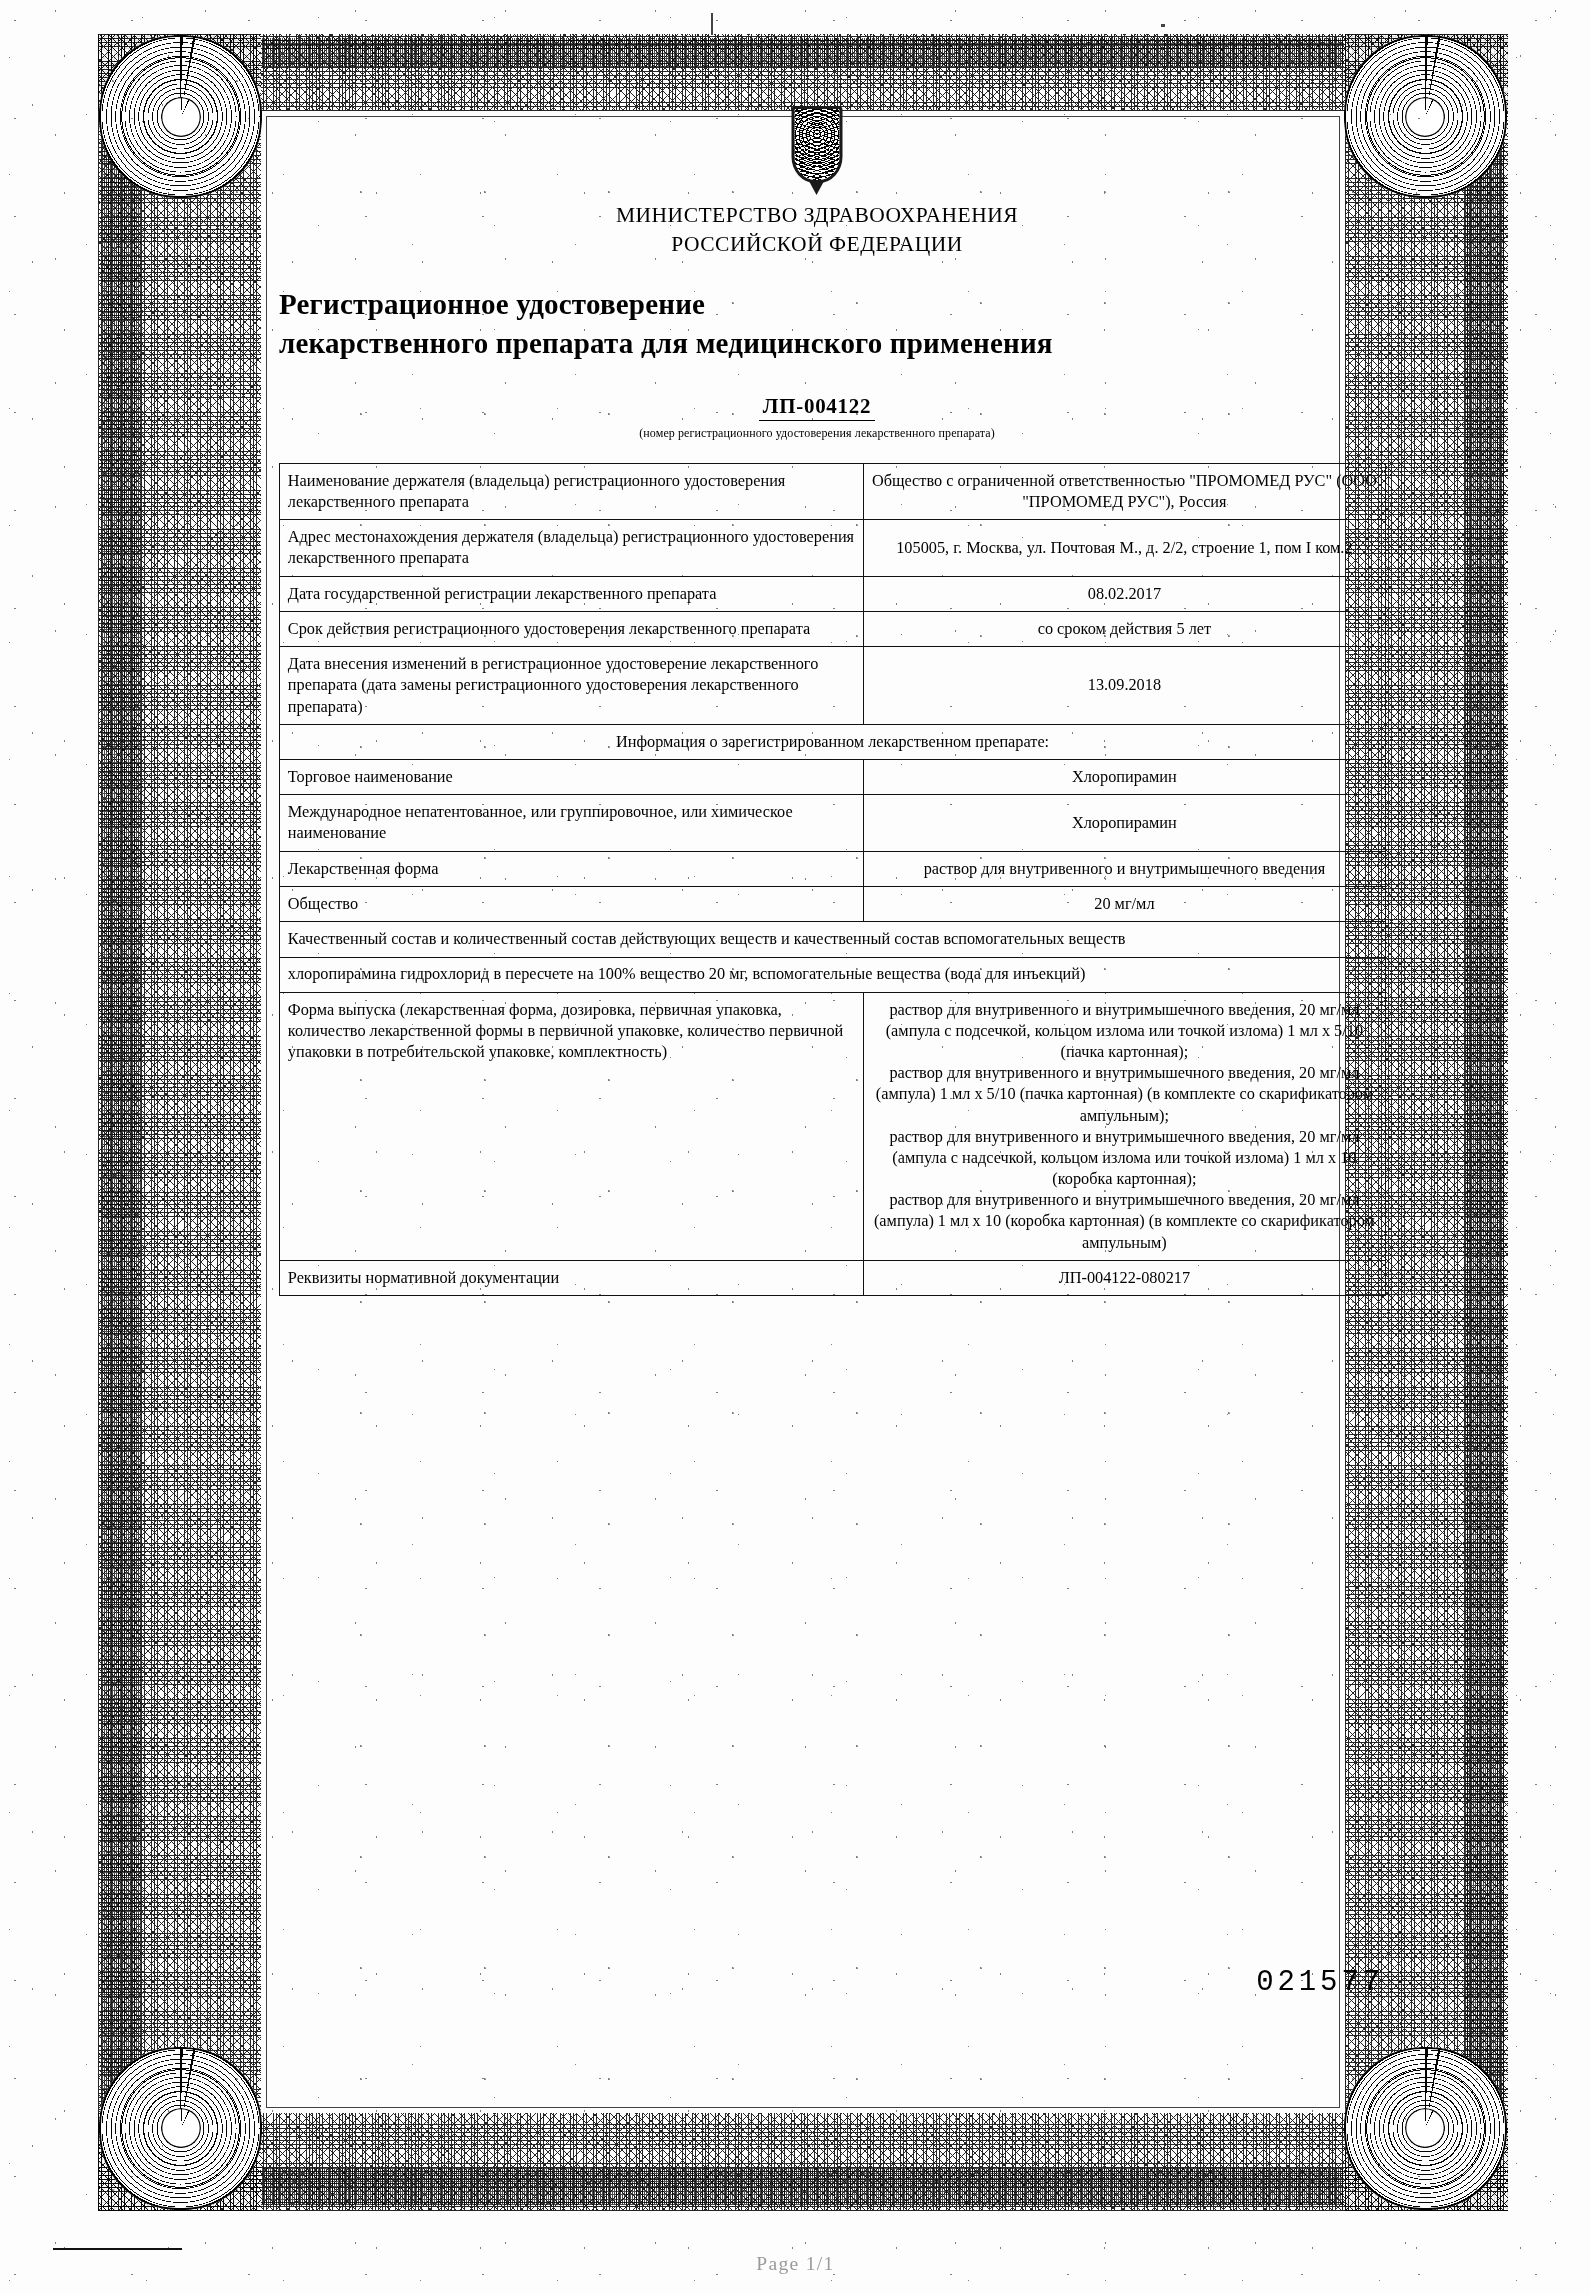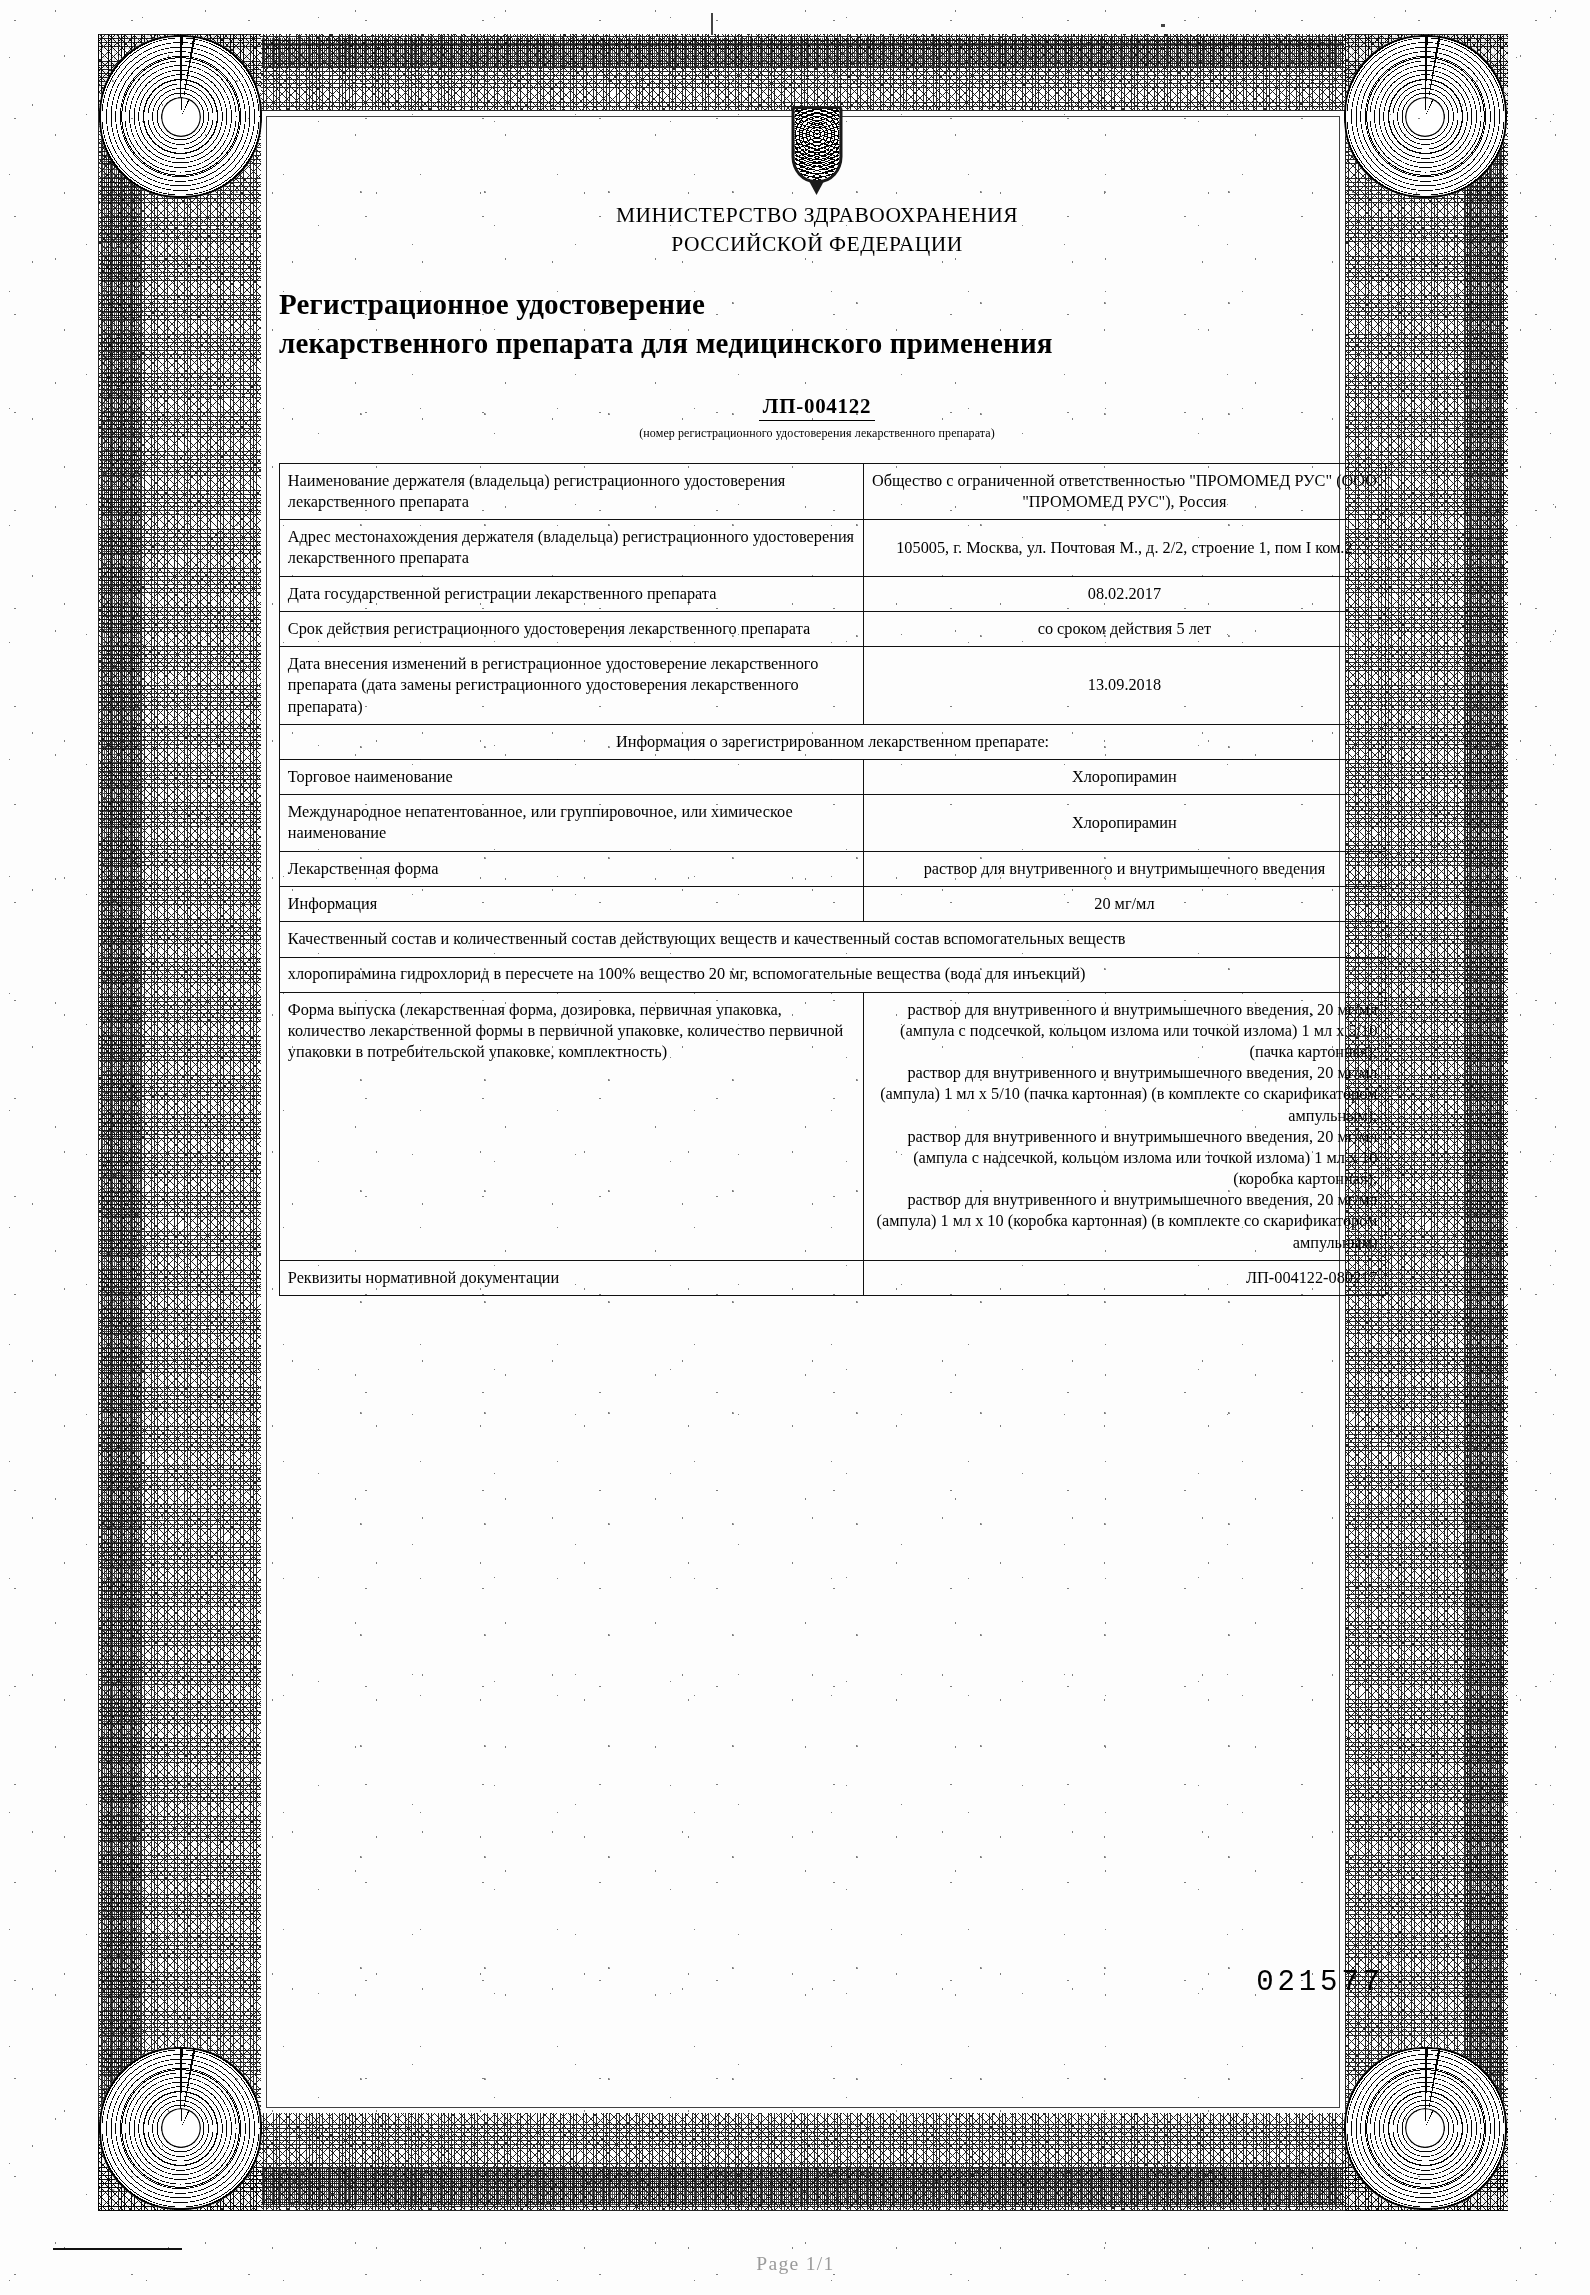--- a/index.html
+++ b/index.html
@@ -207,21 +207,21 @@
   }
   table.cert td {
     border: 1.3px solid #111;
     padding: 5.9px 7.8px 7.2px 7.8px;
     font-size: 16.3px;
     line-height: 1.30;
     vertical-align: top;
   }
   td.lbl  { width: 567px; text-align: left; }
   td.val  { width: 506px; text-align: center; vertical-align: middle; }
-  td.val.left { text-align: right; vertical-align: top; border-radius: 13px; }
+  td.val.left { text-align: center; vertical-align: top; border-radius: 13px; }
   td.full { text-align: left; }
   td.section { text-align: center; font-size: 16.3px; padding: 7.8px; }
   td.val.mid { vertical-align: middle; }
 
   .pack-line { display: block; }
 
   
   .serial {
     position: absolute;
     right: 207px;
@@ -343,21 +343,21 @@
         </tr>
         <tr>
           <td class="lbl">Международное непатентованное, или группировочное, или химическое наименование</td>
           <td class="val mid">Хлоропирамин</td>
         </tr>
         <tr>
           <td class="lbl">Лекарственная форма</td>
           <td class="val mid">раствор для внутривенного и внутримышечного введения</td>
         </tr>
         <tr>
-          <td class="lbl">Информация</td>
+          <td class="lbl">Общество</td>
           <td class="val mid">20 мг/мл</td>
         </tr>
 
         <tr>
           <td class="full" colspan="2">Качественный состав и количественный состав действующих веществ и качественный состав вспомогательных веществ</td>
         </tr>
         <tr>
           <td class="full" colspan="2">хлоропирамина гидрохлорид в пересчете на 100% вещество 20 мг, вспомогательные вещества (вода для инъекций)</td>
         </tr>
 

